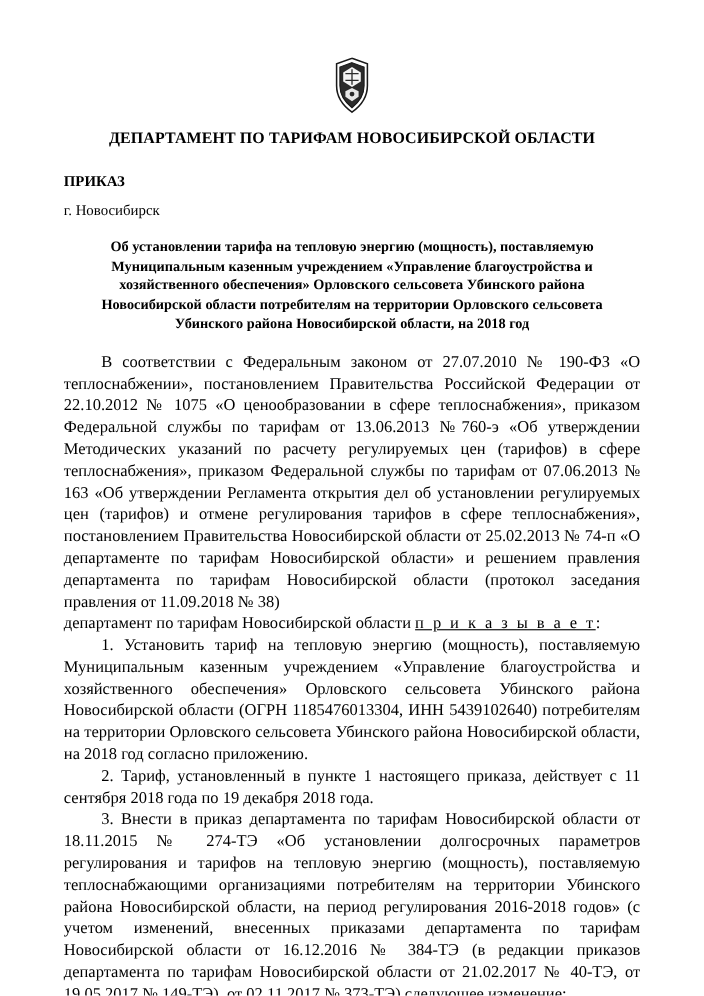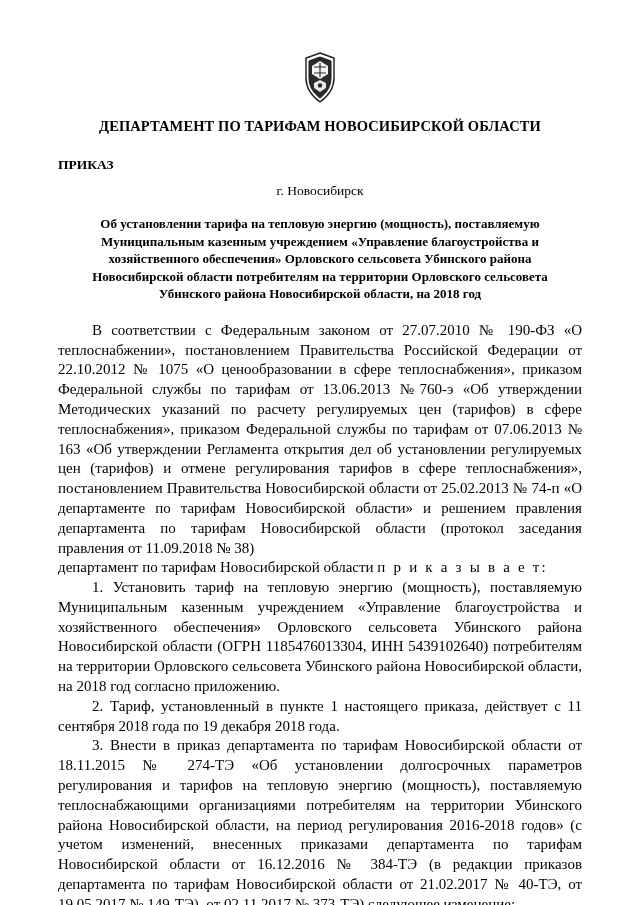--- a/index.html
+++ b/index.html
@@ -46,21 +46,20 @@
     margin: 0 0 10px 0;
   }
   .meta-row {
     display: flex;
     justify-content: space-between;
     align-items: baseline;
     font-size: 13.5px;
     margin-bottom: 2px;
   }
   .city {
-    text-align: center;
     font-size: 13.5px;
     margin: 0 0 16px 0;
   }
   .subject {
     font-weight: bold;
     font-size: 13px;
     text-align: center;
     line-height: 1.35;
     margin: 12px 6px 18px 6px;
   }
@@ -71,20 +70,21 @@
     text-align: justify;
     text-justify: inter-word;
     text-indent: 34px;
     hyphens: auto;
   }
   .body-text p.no-indent {
     text-indent: 0;
   }
   .spaced {
     letter-spacing: 2.2px;
+    text-decoration: underline;
   }
 </style>
 </head>
 <body>
 
 <div class="page">
 
   <div class="emblem-wrap">
     <svg class="emblem" viewBox="0 0 44 52" xmlns="http://www.w3.org/2000/svg" aria-hidden="true">
       <path d="M22 1 L36 6 L36 26 C36 38 29 45 22 50 C15 45 8 38 8 26 L8 6 Z" fill="none" stroke="#1a1a1a" stroke-width="1.4"></path>

